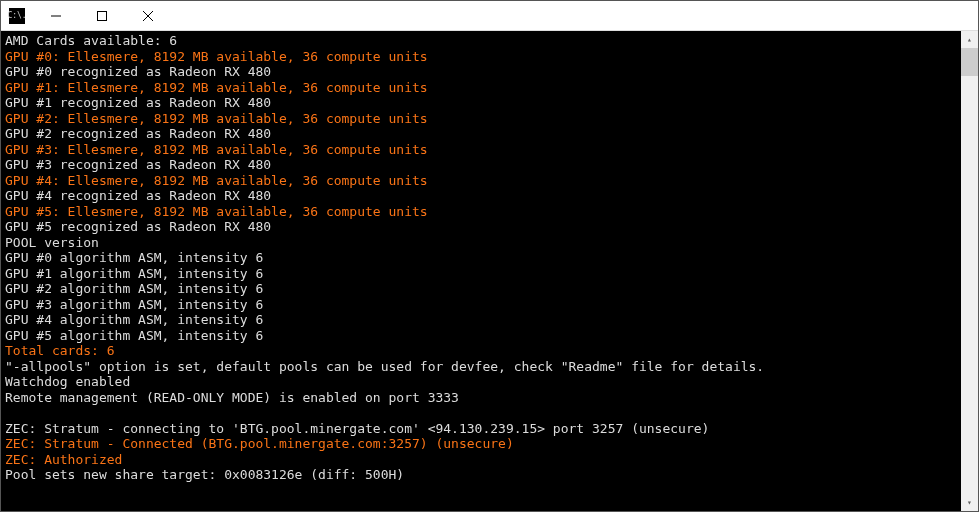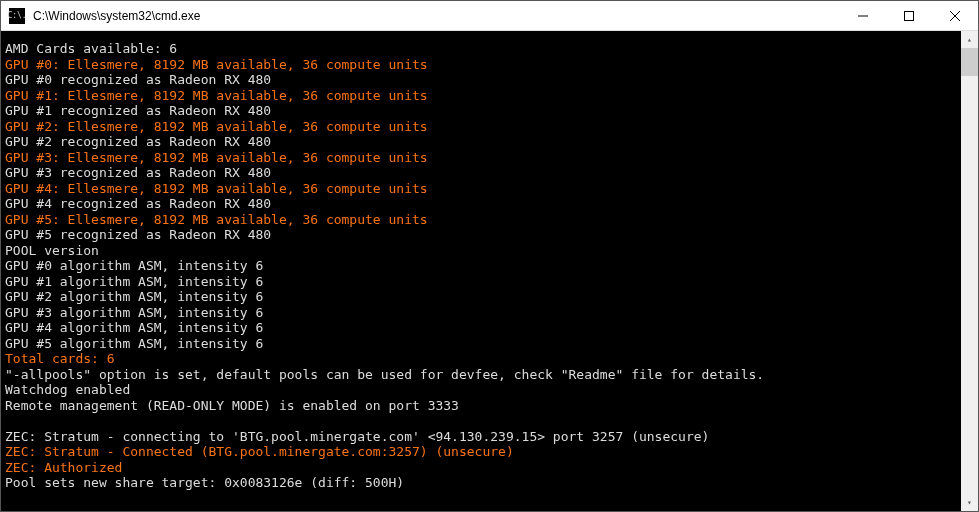--- a/index.html
+++ b/index.html
@@ -87,37 +87,36 @@
   .scroll-up { position: absolute; top: 0; }
   .scroll-down { position: absolute; bottom: 0; }
   .scroll-thumb {
     position: absolute;
     top: 17px;
     width: 17px;
     height: 28px;
     background: #cdcdcd;
   }
   .terminal-content {
-    padding: 10px 4px;
+    padding: 2px 4px;
     font-size: 13px;
     line-height: 15.5px;
     white-space: pre;
     color: #ccc;
   }
   .line { display: block; }
   .green { color: #f97316; }
   .white { color: #dcdcdc; }
 </style>
 </head>
 <body>
 
 <div class="window">
   <div class="titlebar">
     <div class="titlebar-icon">C:\.</div>
-    <div class="titlebar-text">C:\Windows\system32\cmd.exe</div>
     <div class="titlebar-controls">
       <div class="titlebar-btn">
         <svg width="10" height="10" viewBox="0 0 10 10">
             <line x1="0" y1="5" x2="10" y2="5" stroke="#000" stroke-width="1"></line>
           </svg>
       </div>
       <div class="titlebar-btn">
         <svg width="10" height="10" viewBox="0 0 10 10">
             <rect x="0.5" y="0.5" width="9" height="9" fill="none" stroke="#000" stroke-width="1"></rect>
           </svg>

